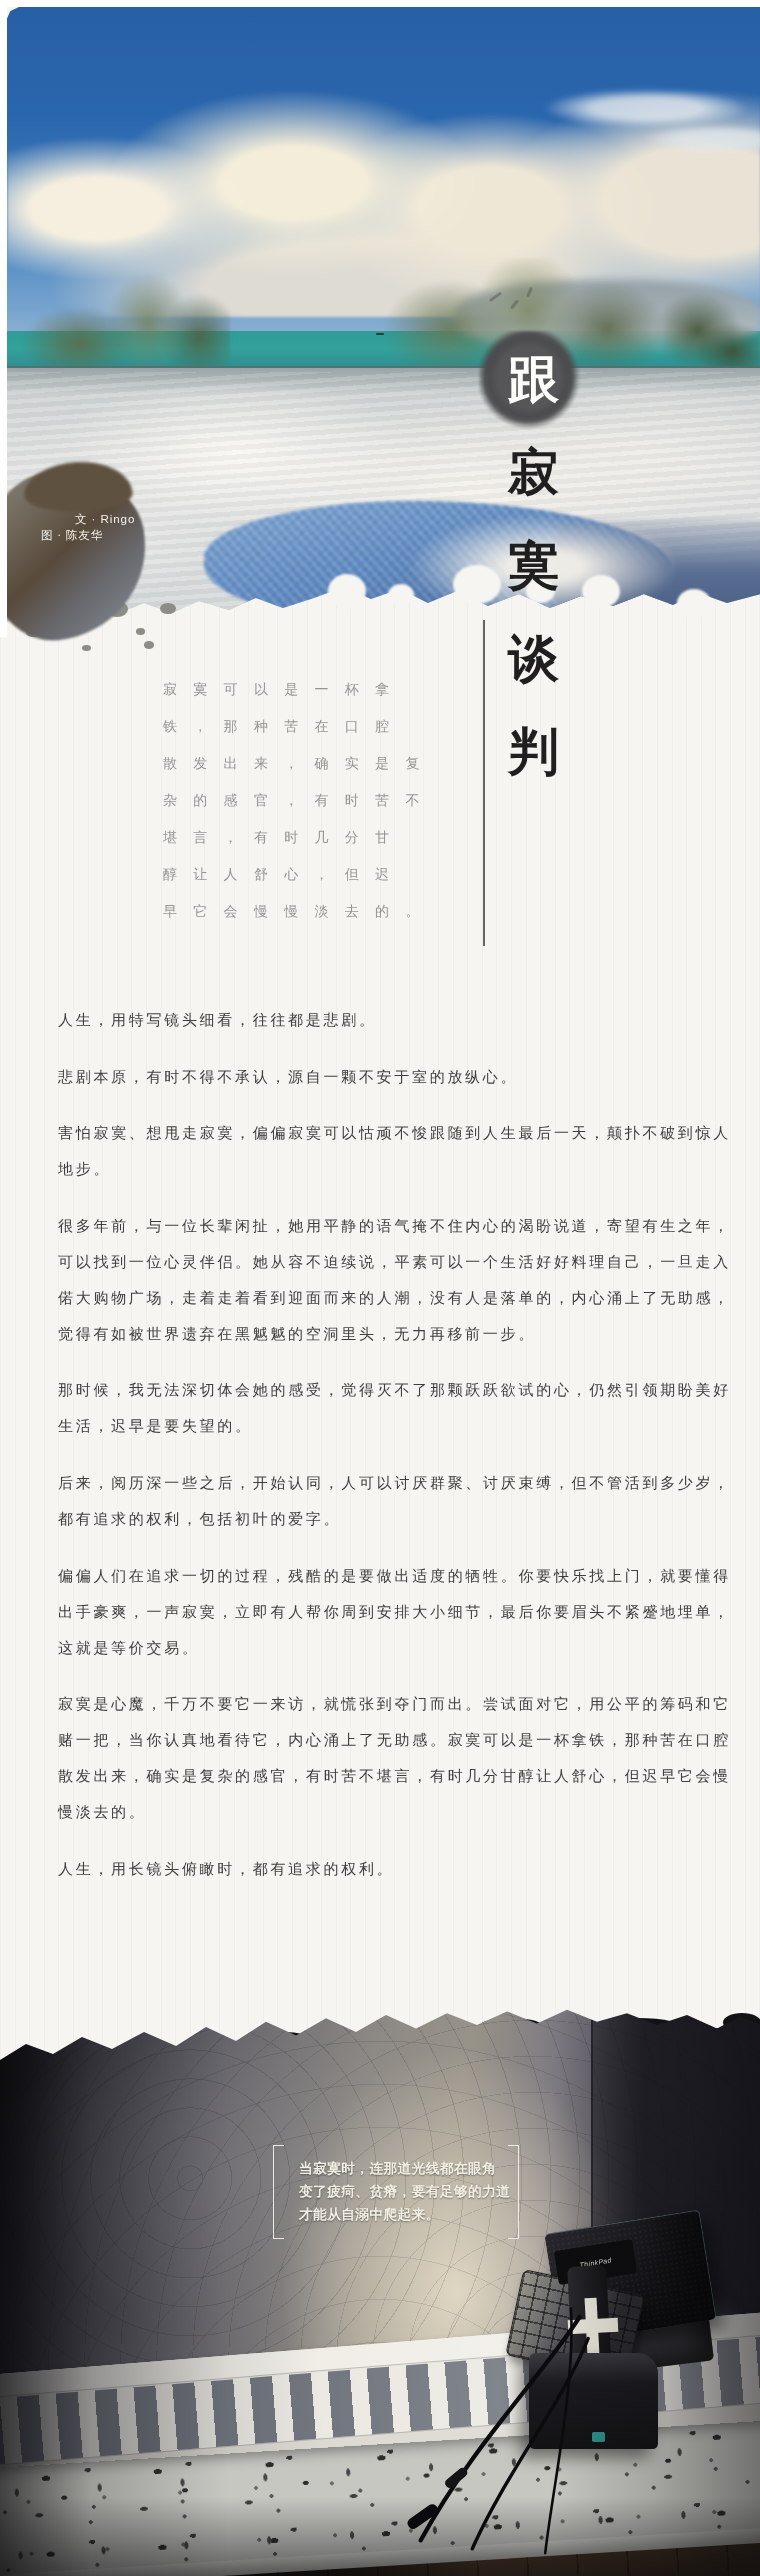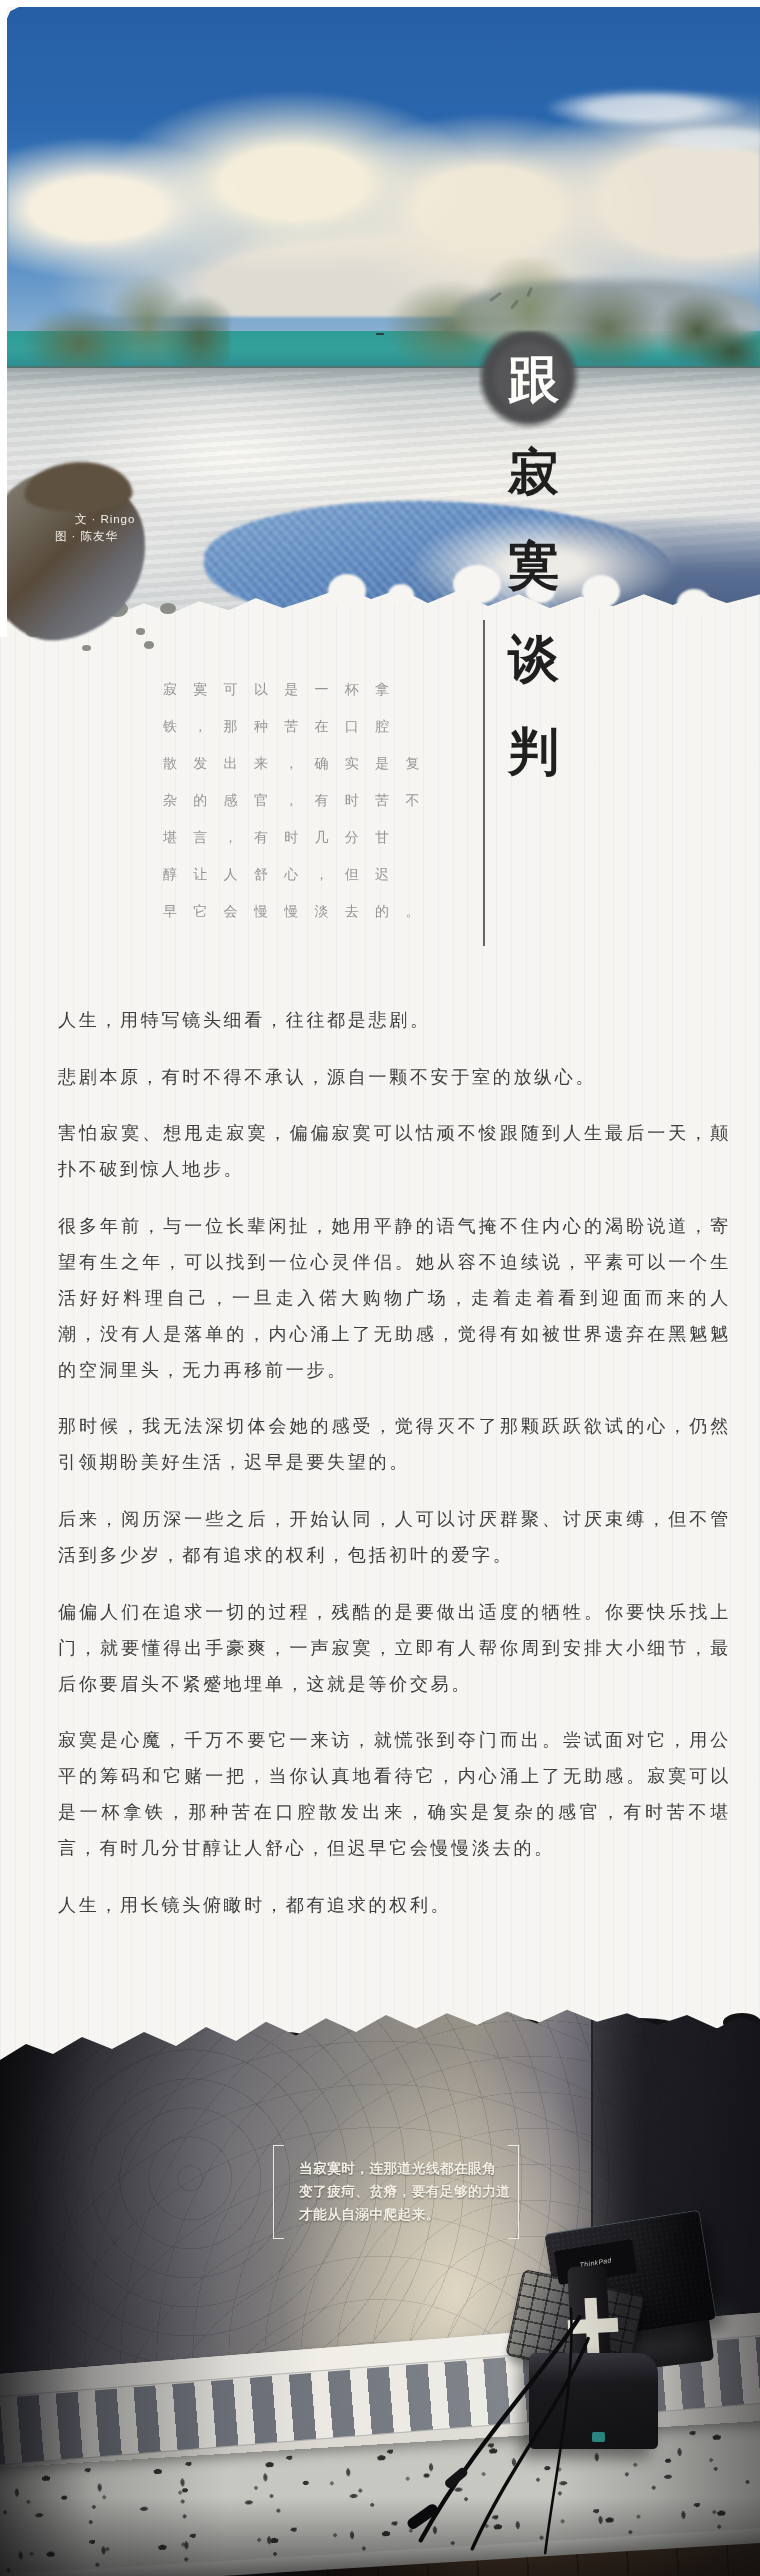--- a/index.html
+++ b/index.html
@@ -70,39 +70,39 @@
   .dot{position:absolute;background:#8d8d87;border-radius:50%;z-index:3;}
 
   
   .ink-blob{position:absolute;left:-15.5px;top:471px;width:161px;height:168px;z-index:3;filter:blur(0.9px);
     transform:rotate(-6deg);border-radius:45% 55% 60% 40% / 50% 42% 56% 46%;
     background:linear-gradient(142deg,#8a857d 0%,#6d6557 28%,#584a3b 48%,#67676b 68%,#7b8089 88%,#8a8f96 100%);}
   .ink-blob-top{position:absolute;left:24px;top:462px;width:108px;height:50px;z-index:3;filter:blur(1.7px);
     border-radius:50% 50% 40% 60%/60% 70% 30% 40%;background:#5e5140;transform:rotate(-4deg);}
   .credit{position:absolute;z-index:5;color:#f4f2ec;font-size:11.6px;letter-spacing:0.9px;line-height:17px;}
   .credit.l1{left:75px;top:510px;}
-  .credit.l2{left:55px;top:527px;}
+  .credit.l2{left:41px;top:527px;font-family:Liberation Serif, serif;}
 
   
   .ink-circle{position:absolute;left:479px;top:331px;width:103px;height:101px;z-index:4;filter:blur(1.3px);
     background:radial-gradient(circle at 48% 46%, #565658 0 40%, #4b4b4d 52%, rgba(75,75,77,.92) 58%, rgba(75,75,77,.4) 63%, transparent 68%),
                radial-gradient(circle at 62% 30%, rgba(132,132,128,.35) 0 18%, transparent 40%);}
   .fleck{position:absolute;background:rgba(92,92,90,.55);border-radius:1.7px;z-index:4;}
   .title-col{position:absolute;left:507px;top:354px;width:53px;display:flex;flex-direction:column;gap:41px;z-index:6;
     font-family:"Liberation Serif", serif;font-weight:700;font-size:51px;line-height:52px;color:#1f1f1f;text-align:center;}
   .title-col .tch.white{color:#fdfdfa;}
   .divider{position:absolute;left:483px;top:620px;width:1.7px;height:326px;background:#4b4b4b;opacity:.85;z-index:2;}
 
   
   .intro{position:absolute;left:163px;top:671px;z-index:2;color:#959595;font-size:14px;}
   .intro div{height:37px;line-height:37px;letter-spacing:16.3px;white-space:nowrap;}
 
   
   .body-text{position:absolute;left:58px;top:1002px;width:673px;z-index:2;color:#3e3e3e;
-    font-size:18px;line-height:36px;letter-spacing:2.7px;text-align:justify;}
+    font-size:15px;line-height:36px;letter-spacing:2.7px;text-align:justify;}
   .body-text p{margin:0 0 20.6px 0;}
 
   
   .speck{position:absolute;background:#121214;border-radius:50%;z-index:5;}
   .bottom{position:absolute;left:0;top:2008px;width:761px;height:568px;z-index:6;background:#1c1c22;
     clip-path:polygon(0 52px,26px 36px,53px 46px,82px 29px,112px 41px,144px 24px,176px 38px,206px 19px,236px 33px,266px 13.7px,296px 27.5px,326px 10.3px,356px 24px,386px 6.9px,416px 20.6px,447px 5.2px,477px 17px,507px 3.4px,537px 15.5px,567px 1.7px,597px 13.7px,627px 5.2px,657px 17px,687px 6.9px,717px 20.6px,740px 8.6px,761px 17px,761px 568px,0 568px);}
   .wall{position:absolute;inset:0;
     background:
       radial-gradient(ellipse 258px 361px at 60% 50%, rgba(228,219,198,.95) 0%, rgba(205,197,178,.55) 42%, rgba(150,145,138,.12) 68%, rgba(120,115,112,0) 80%),
       radial-gradient(ellipse 429px 258px at 38% 28%, rgba(152,150,152,.3), transparent 70%),

